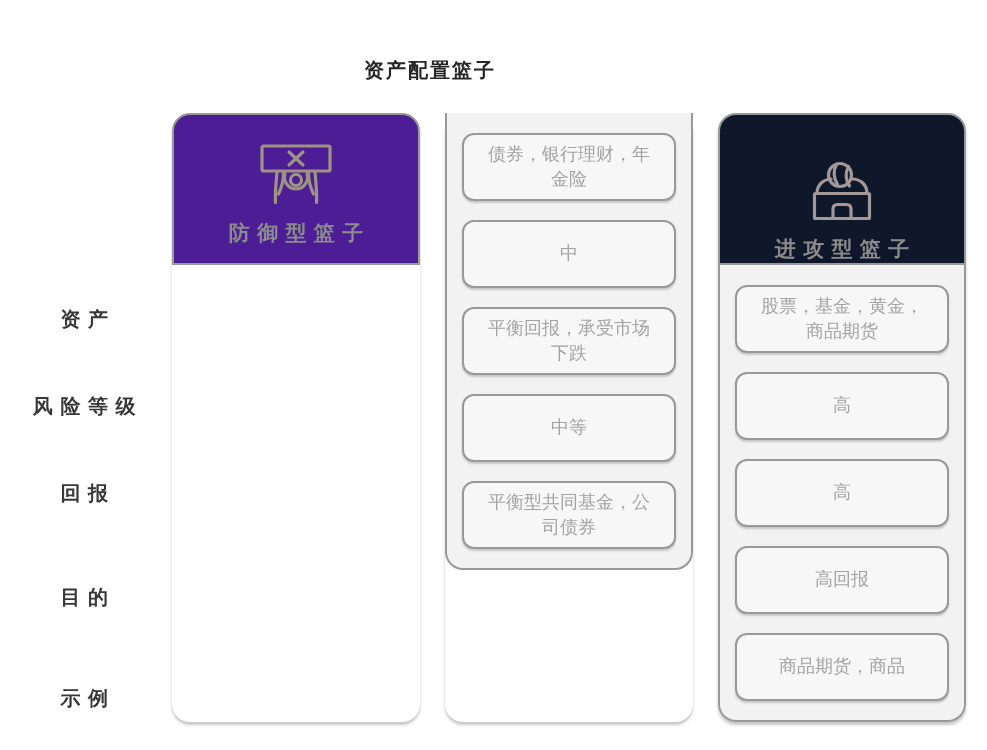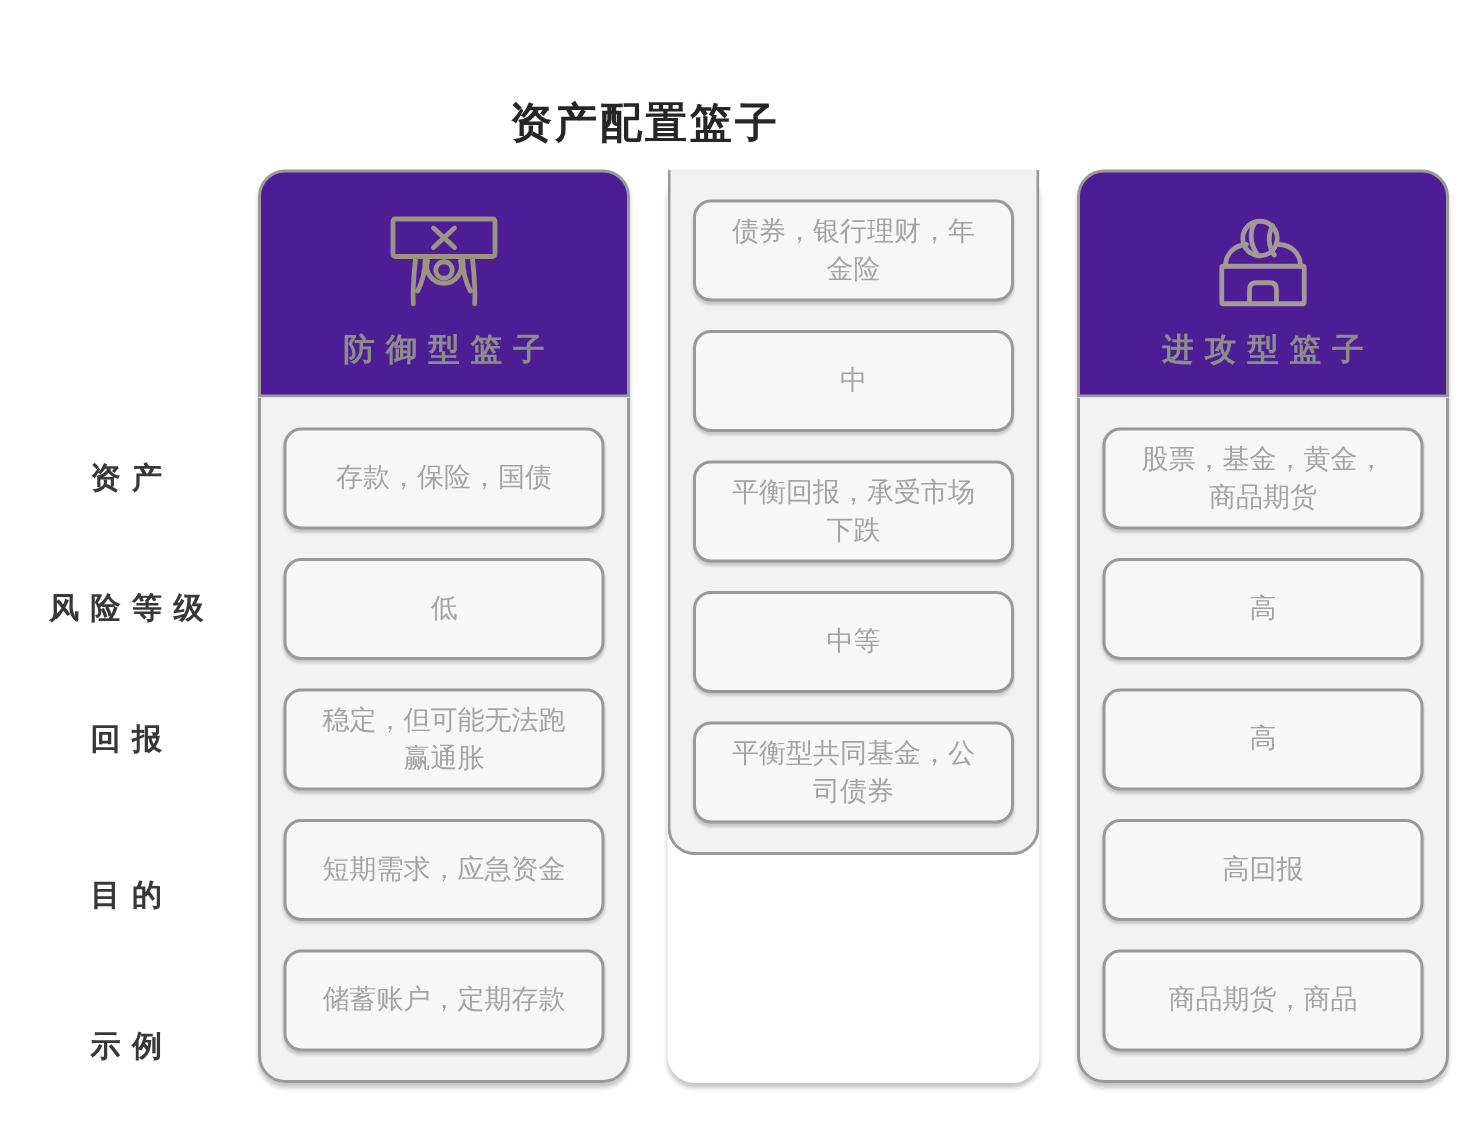--- a/index.html
+++ b/index.html
@@ -2,37 +2,37 @@
 <html><head>
 <meta charset="utf-8">
 <style>
   html,body { margin:0; padding:0; background:#ffffff; }
   .page {
     position:relative; width:987px; height:750px; background:#ffffff;
     font-family:"Liberation Sans","DejaVu Sans",sans-serif; overflow:hidden;
   }
   .title {
     position:absolute; top:44px; left:0; width:860px; text-align:center;
-    font-size:28px; font-weight:bold; color:#262626; letter-spacing:2px;
+    font-size:20px; font-weight:bold; color:#262626; letter-spacing:2px;
   }
   .row-label {
     position:absolute; left:6px; width:164px; height:30px; line-height:30px;
     text-align:center; font-size:20px; font-weight:bold; color:#383838;
     letter-spacing:0.38em;
   }
   .columns { position:absolute; left:172px; top:113px; display:flex; gap:25px; }
   .column { width:248px; border-radius:18px; box-shadow:0 3px 3px rgba(0,0,0,0.22); }
   .col-header {
     box-sizing:border-box; height:152px; border:2px solid #999999;
     border-radius:18px 18px 0 0; display:flex; flex-direction:column; align-items:center;
     padding-top:28px;
   }
   .header-defensive  { background:#4c1d95; }
   .header-balanced   { background:#FCEEE2; }
-  .header-aggressive { background:#4c1d95; }
+  .header-aggressive { background:#0f172a;justify-content:flex-end; }
   .icon-wrap { height:64px; display:flex; align-items:center; justify-content:center; }
   .col-title {
     margin-top:12px; font-size:21px; font-weight:bold; color:#8C8C8C;
     letter-spacing:0.35em; text-indent:0.35em; white-space:nowrap;
   }
   .col-body {
     box-sizing:border-box; height:457px; background:#F2F2F2;
     border:2px solid #999999; border-top:none; border-radius:0 0 18px 18px;
     padding:20px 15px 0;
   }
@@ -72,27 +72,20 @@
               <circle cx="38" cy="36" r="5.5"></circle>
               <path d="M19 28.5 C18 38 17 48 17.5 58.5"></path>
               <path d="M25.5 28.5 C25.5 36 24 43 20.5 50"></path>
               <path d="M57 28.5 C58 38 59 48 58.5 58.5"></path>
               <path d="M50.5 28.5 C50.5 36 52 43 55.5 50"></path>
             </g>
           </svg>
         </span>
         <div class="col-title">防御型篮子</div>
       </div>
-      <div class="col-body">
-        <div class="cell">存款，保险，国债</div>
-        <div class="cell">低</div>
-        <div class="cell">稳定，但可能无法跑赢通胀</div>
-        <div class="cell">短期需求，应急资金</div>
-        <div class="cell">储蓄账户，定期存款</div>
-      </div>
     </div>
 
     <div class="column">
       <div class="col-body">
         <div class="cell">债券，银行理财，年金险</div>
         <div class="cell">中</div>
         <div class="cell">平衡回报，承受市场下跌</div>
         <div class="cell">中等</div>
         <div class="cell">平衡型共同基金，公司债券</div>
       </div>

